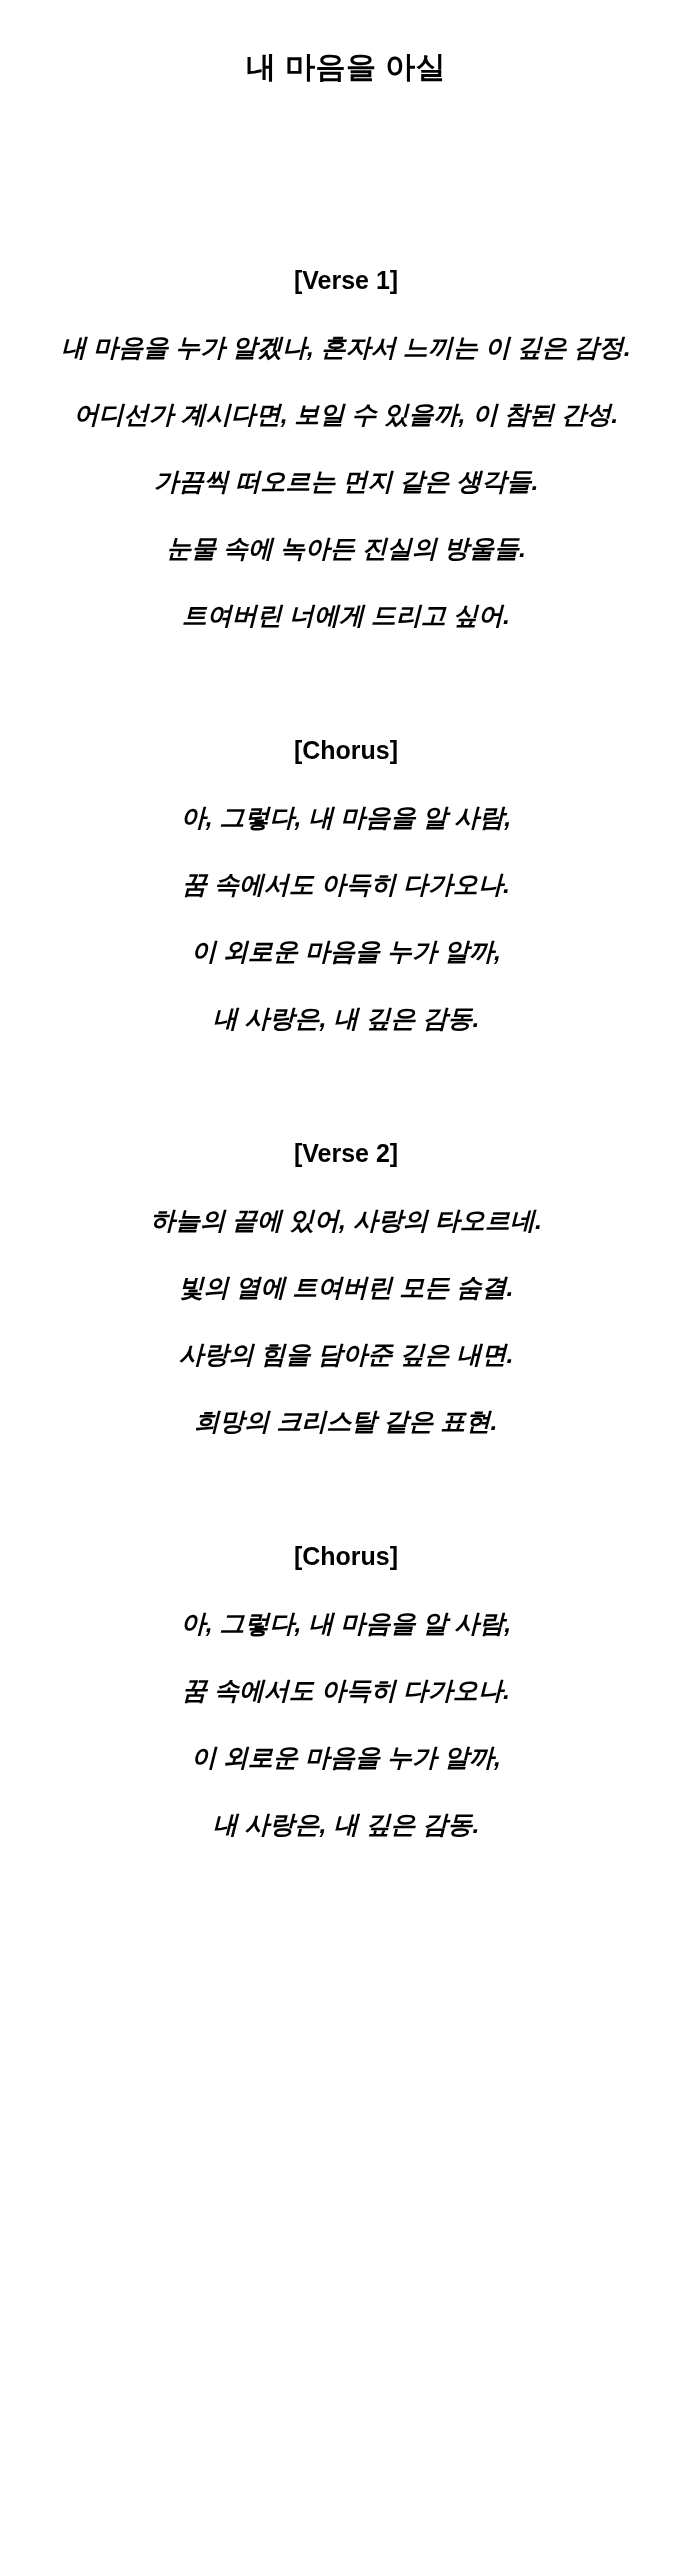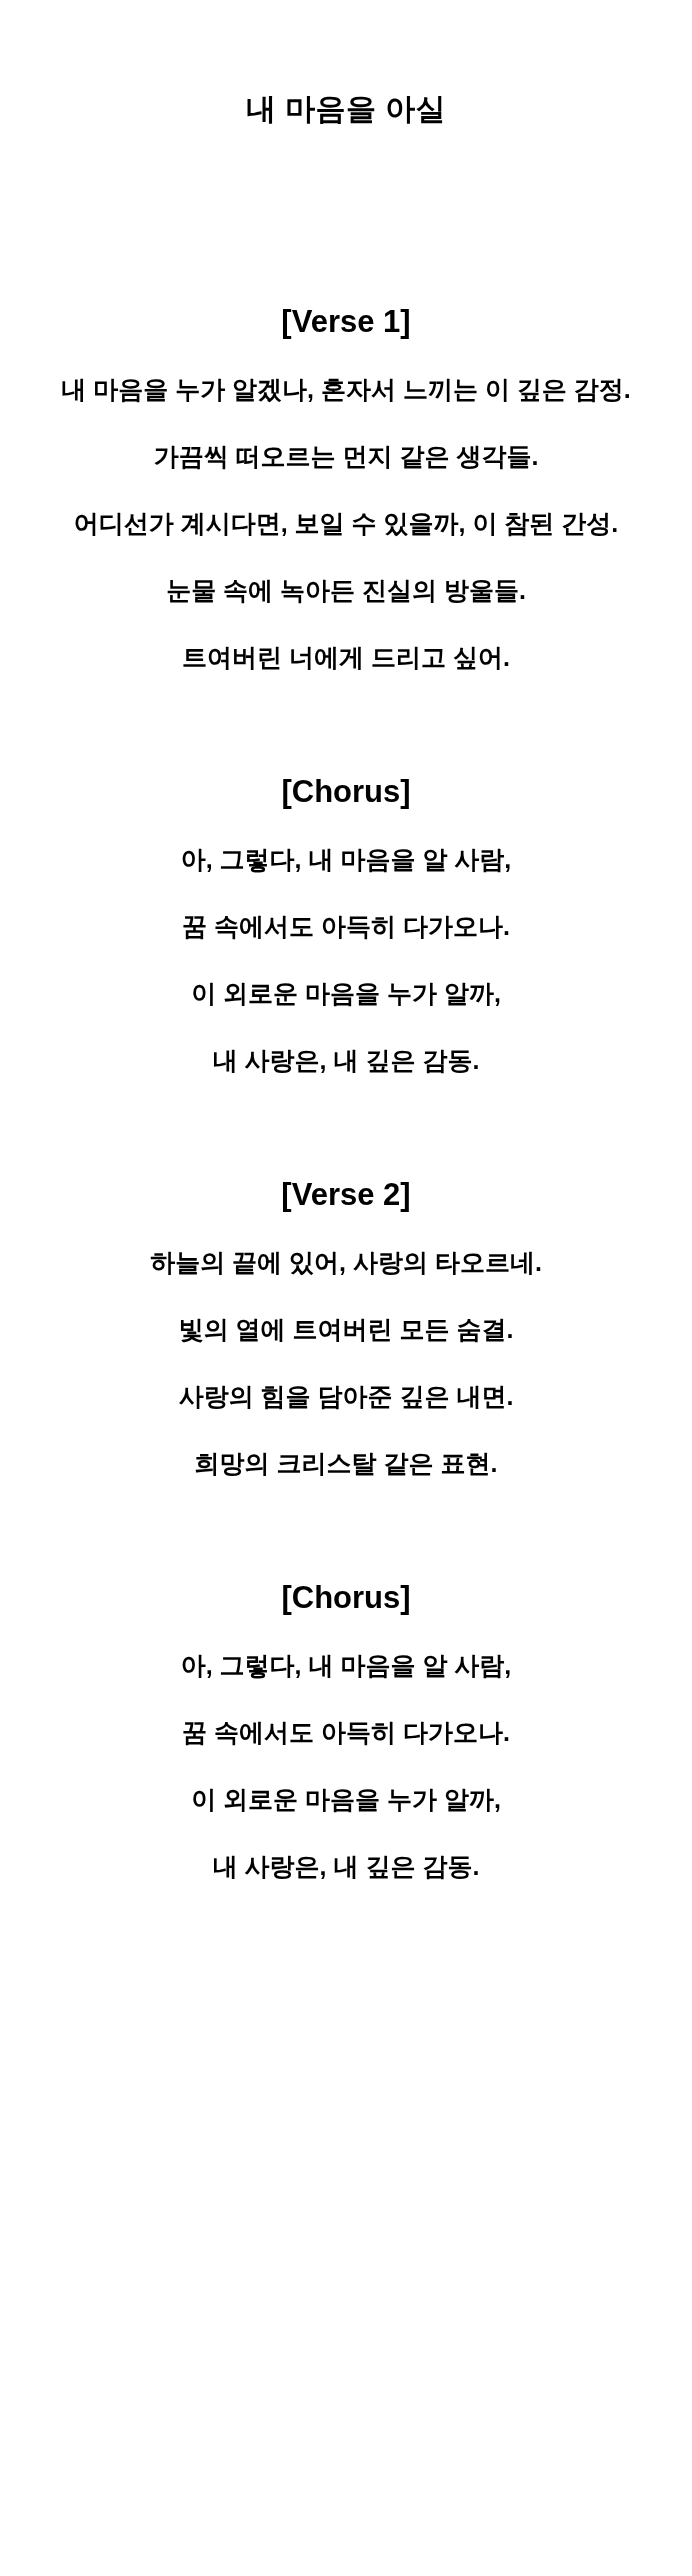--- a/index.html
+++ b/index.html
@@ -8,55 +8,56 @@
     min-height: 2576px;
     background: #ffffff;
     color: #000000;
     font-family: "Liberation Sans", "DejaVu Sans", sans-serif;
     font-weight: 700;
     -webkit-font-smoothing: antialiased;
   }
   .page { width: 692px; overflow: hidden; min-height: 2576px; }
   .title {
     margin: 0;
-    padding-top: 92px;
+    padding-top: 50px;
     font-size: 30px;
     line-height: 34px;
     text-align: center;
     letter-spacing: 0.4px;
   }
   .section { margin: 0; }
   .section-first { margin-top: 180px; }
   .section-next  { margin-top: 103px; }
   .section-label {
     margin: 0 0 35px 0;
-    font-size: 31px;
+    font-size: 25px;
     line-height: 32px;
     text-align: center;
   }
   .lyric-line {
     margin: 0 0 35px 0;
     font-size: 25px;
     line-height: 32px;
     text-align: center;
     white-space: nowrap;
+    font-style: italic;
   }
 </style>
 </head>
 <body style="background: rgb(255, 255, 255); color: rgb(0, 0, 0);">
 
 <div class="page">
 
   <h1 class="title">내 마음을 아실</h1>
 
   <div class="section section-first">
     <div class="section-label">[Verse 1]</div>
     <div class="lyric-line">내 마음을 누가 알겠나, 혼자서 느끼는 이 깊은 감정.</div>
+    <div class="lyric-line">어디선가 계시다면, 보일 수 있을까, 이 참된 간성.</div>
     <div class="lyric-line">가끔씩 떠오르는 먼지 같은 생각들.</div>
-    <div class="lyric-line">어디선가 계시다면, 보일 수 있을까, 이 참된 간성.</div>
     <div class="lyric-line">눈물 속에 녹아든 진실의 방울들.</div>
     <div class="lyric-line">트여버린 너에게 드리고 싶어.</div>
   </div>
 
   <div class="section section-next">
     <div class="section-label">[Chorus]</div>
     <div class="lyric-line">아, 그렇다, 내 마음을 알 사람,</div>
     <div class="lyric-line">꿈 속에서도 아득히 다가오나.</div>
     <div class="lyric-line">이 외로운 마음을 누가 알까,</div>
     <div class="lyric-line">내 사랑은, 내 깊은 감동.</div>

